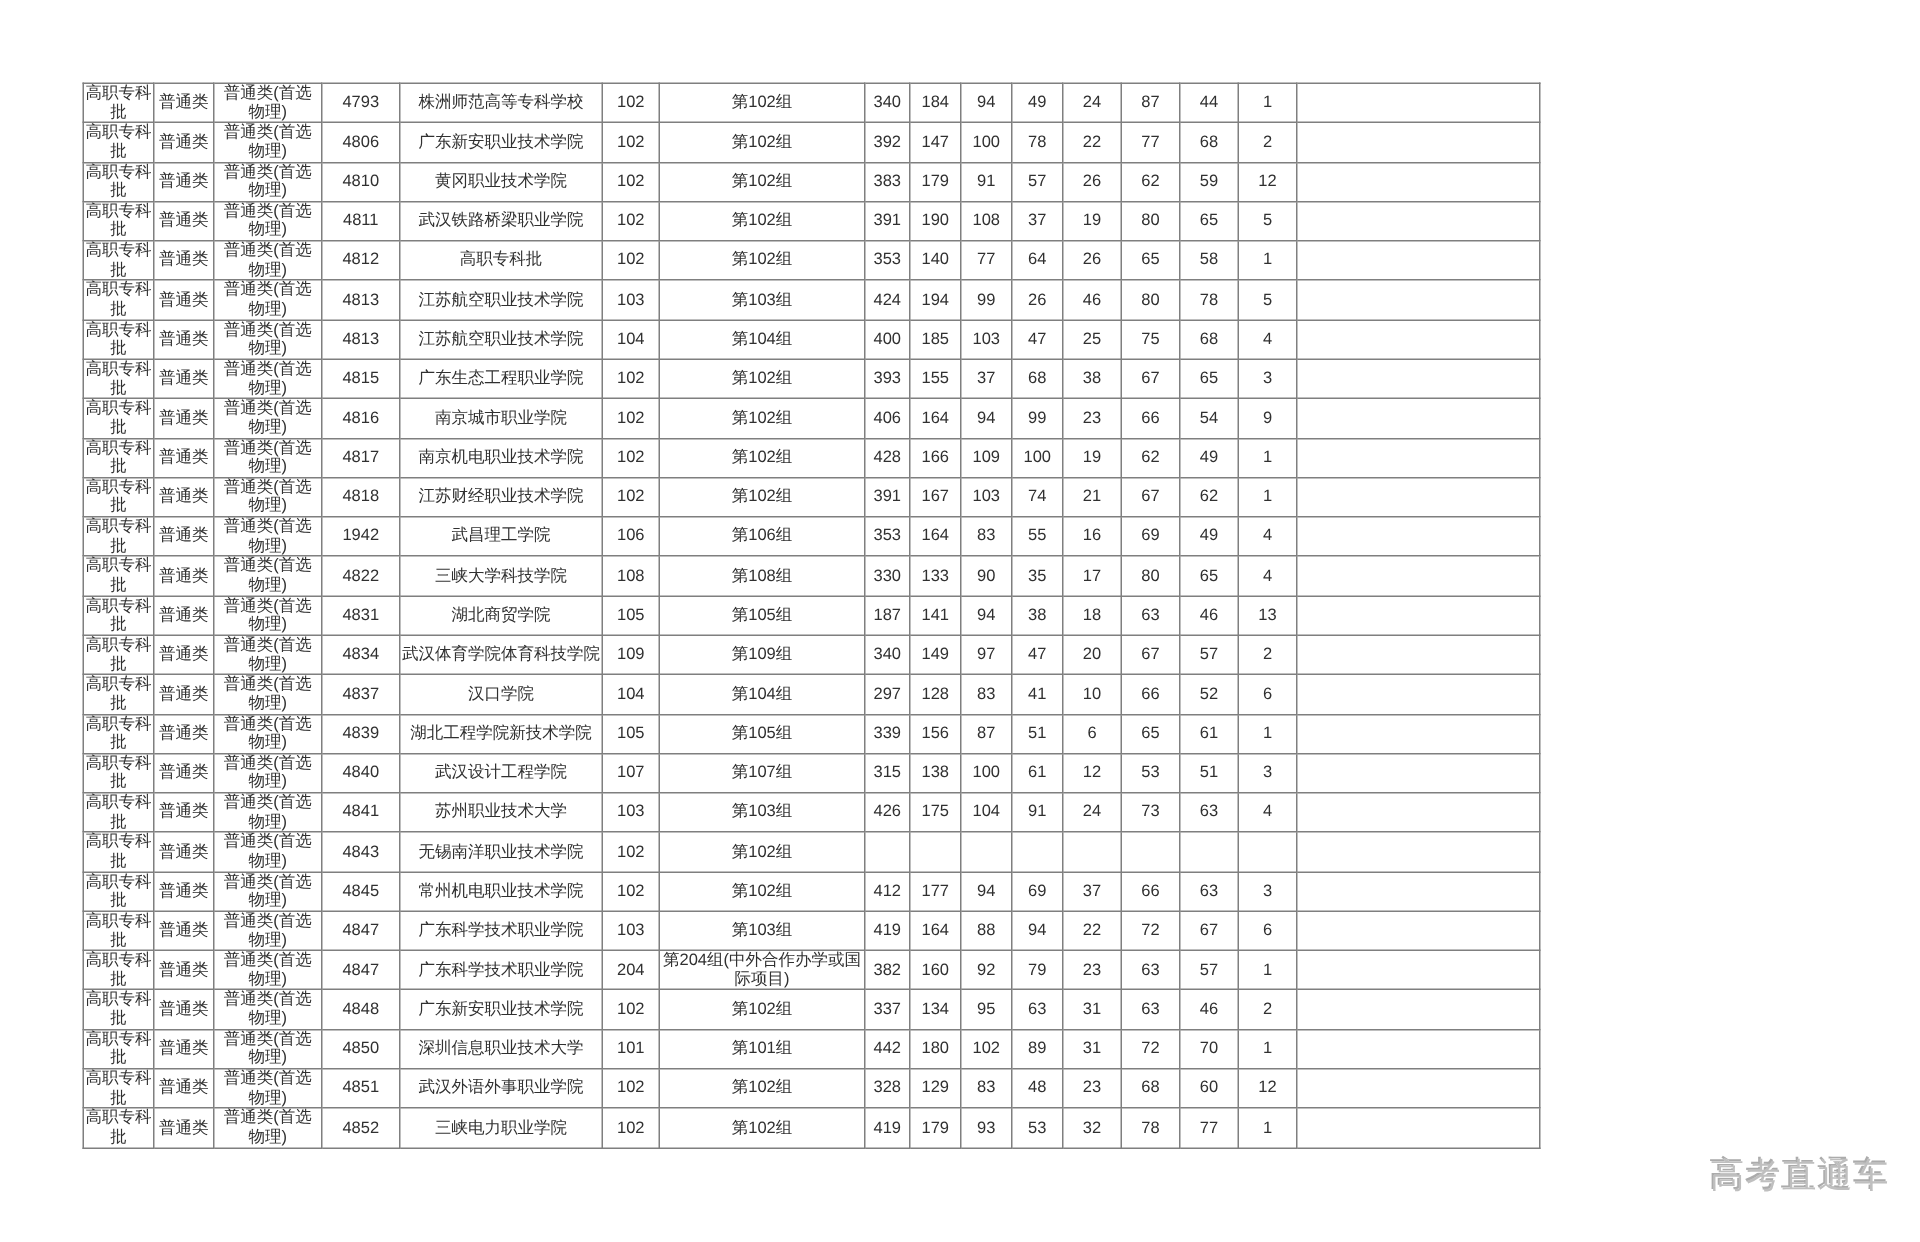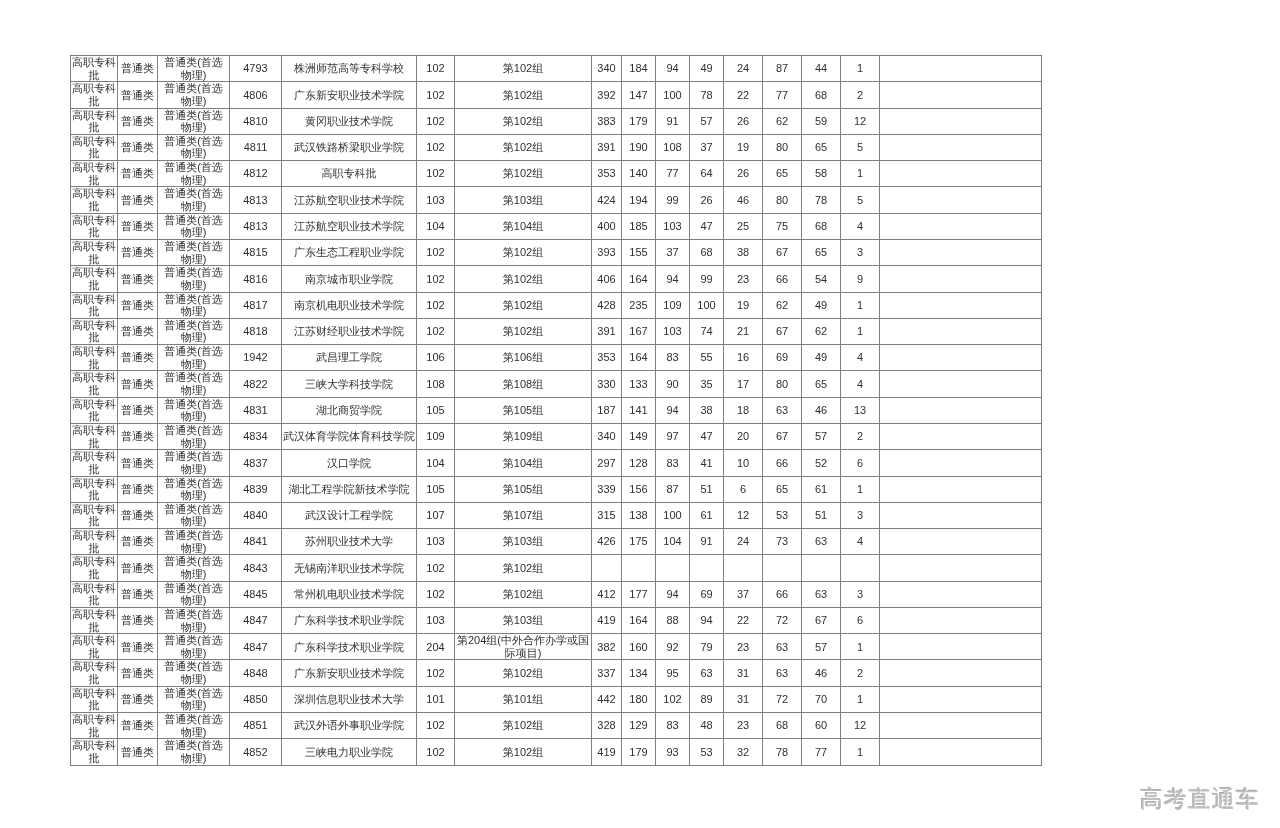--- a/index.html
+++ b/index.html
@@ -10,21 +10,21 @@
   }
   .page {
     position: relative;
     width: 1280px;
     height: 828px;
     background: #ffffff;
     overflow: hidden;
   }
   table.results {
     position: absolute;
-    left: 70px;
+    left: 55px;
     top: 55px;
     width: 971px;
     height: 710px;
     border-collapse: collapse;
     table-layout: fixed;
     padding-left: 24px;
   }
   table.results td {
     border: 1px solid #7f7f7f;
     font-size: 11px;
@@ -44,21 +44,20 @@
   }
   .watermark {
     position: absolute;
     left: 1140px;
     top: 768px;
     font-size: 23px;
     letter-spacing: 1px;
     color: #bfbfbf;
     text-shadow: 1px 1px 0 #ffffff, -1px -1px 0 #ababab;
     user-select: none;
-    margin-top: 16px;
   }
 </style>
 </head>
 <body>
 
 <div class="page">
 
   <table class="results">
     <colgroup>
       <col style="width:47px">
@@ -243,21 +242,21 @@
         </tr>
         <tr>
           <td>高职专科批</td>
           <td>普通类</td>
           <td>普通类(首选物理)</td>
           <td class="c-code">4817</td>
           <td class="c-school">南京机电职业技术学院</td>
           <td class="c-num">102</td>
           <td>第102组</td>
           <td class="c-num">428</td>
-          <td class="c-num">235</td>
+          <td class="c-num">166</td>
           <td class="c-num">109</td>
           <td class="c-num">100</td>
           <td class="c-num">19</td>
           <td class="c-num">62</td>
           <td class="c-num">49</td>
           <td class="c-num">1</td>
           <td></td>
         </tr>
         <tr>
           <td>高职专科批</td>

